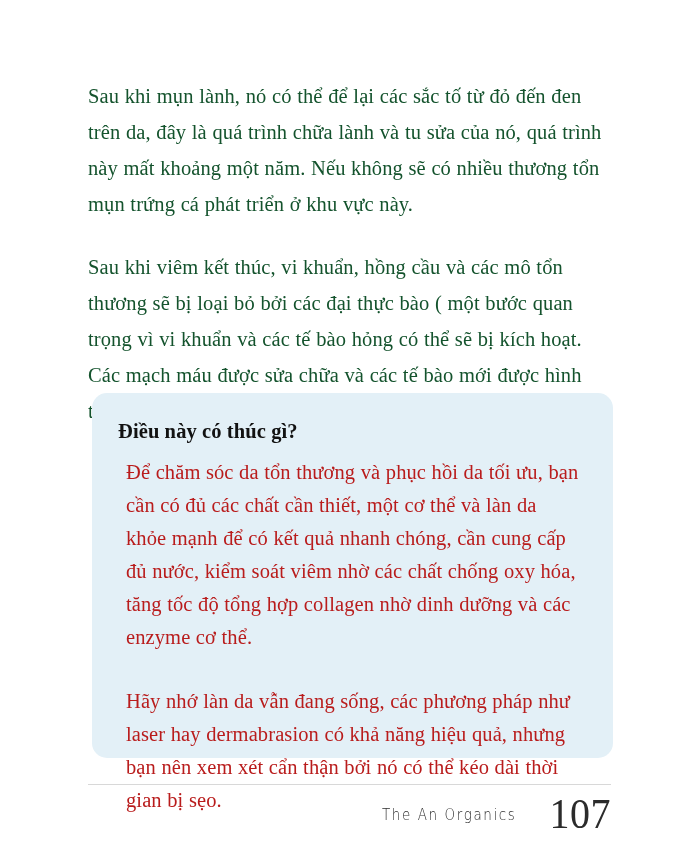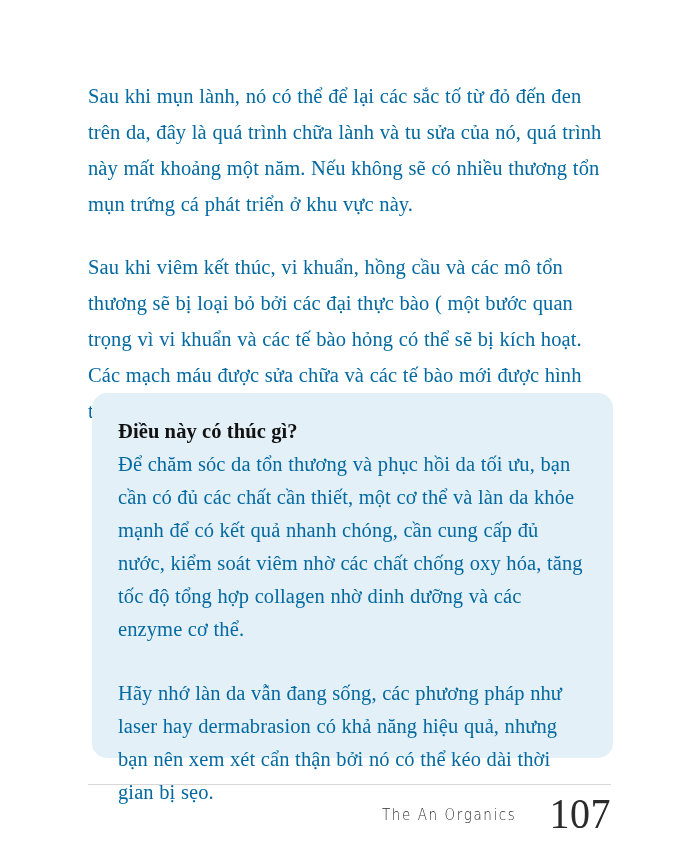--- a/index.html
+++ b/index.html
@@ -29,21 +29,21 @@
     position: absolute;
     left: 88px;
     top: 78px;
     width: 528px;
   }
 
   p.body-para {
     margin: 0 0 27px 0;
     font-size: 20.5px;
     line-height: 36px;
-    color: #0369a1;
+    color: #14532d;
     letter-spacing: 0.1px;
     word-spacing: 0.4px;
   }
   p.body-para:last-child { margin-bottom: 0; }
 
   
   .callout {
     position: absolute;
     left: 92px;
     top: 393px;
@@ -58,24 +58,24 @@
   .callout-heading {
     margin: 0;
     font-size: 20.5px;
     line-height: 33px;
     font-weight: bold;
     color: #121212;
     letter-spacing: 0.1px;
   }
 
   p.callout-para {
-    margin: 0;
+    margin: 8px;
     font-size: 20.5px;
     line-height: 33px;
-    color: #0369a1;
+    color: #b91c1c;
     letter-spacing: 0.1px;
     word-spacing: 0.3px;
   }
 
   p.callout-para.spaced {
     margin-top: 31px;
   }
 
   
   .footer-rule {

